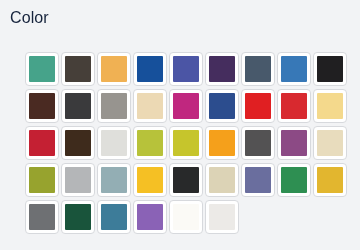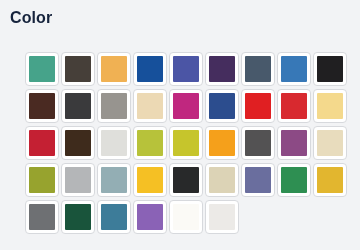--- a/index.html
+++ b/index.html
@@ -18,21 +18,21 @@
     height: 250px;
     box-sizing: border-box;
     padding: 0;
     position: relative;
   }
   .panel-title {
     position: absolute;
     left: 10px;
     top: 8px;
     font-size: 16px;
-    font-weight: bold;
+    font-weight: normal;
     color: #16233c;
     letter-spacing: 0.1px;
     line-height: 20px;
   }
   .swatch-grid {
     position: absolute;
     left: 25px;
     top: 52px;
     width: 322px;
     display: flex;

